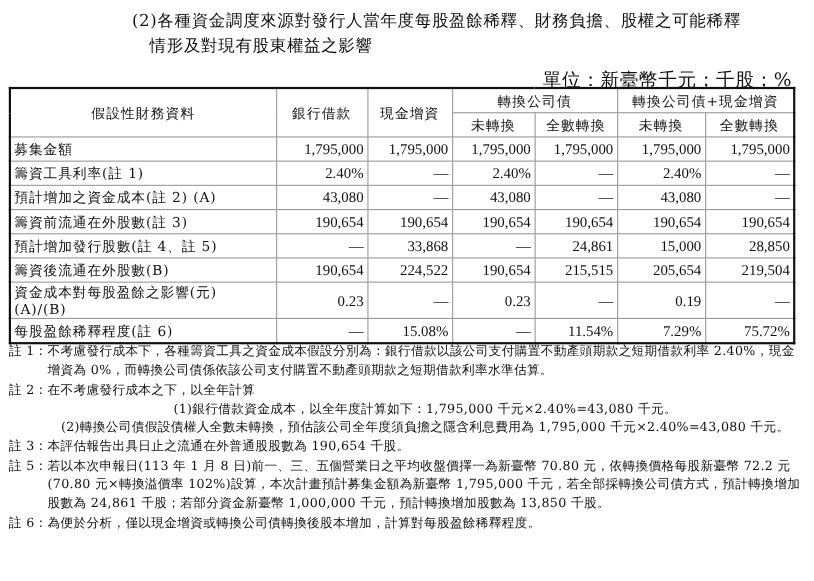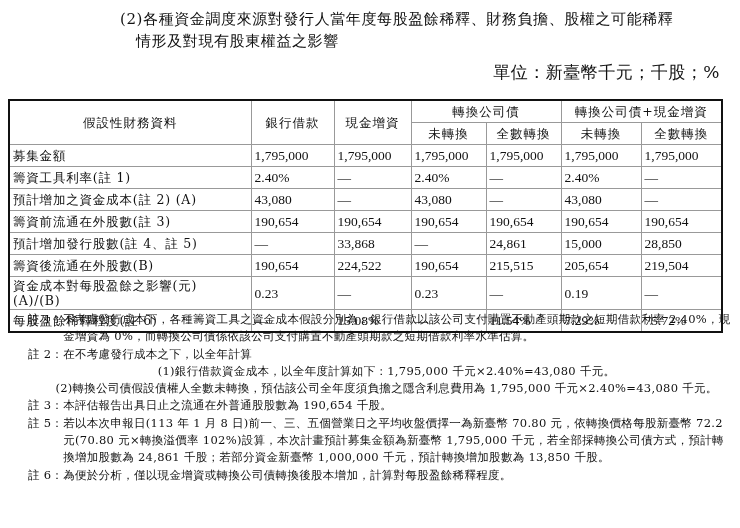--- a/index.html
+++ b/index.html
@@ -2,29 +2,29 @@
 <html><head>
 <meta charset="utf-8">
 <style>
   html, body { margin:0; padding:0; background:#fff; }
   body { width:740px; height:528px; position:relative; overflow:hidden;
          font-family:"DejaVu Serif","Liberation Serif",serif; color:#111; }
   .title { position:absolute; left:120px; top:8px; font-size:15px; line-height:22px; letter-spacing:0.6px; }
   .title .l2 { padding-left:16px; }
   .unit { position:absolute; right:20px; top:61px; font-size:17px; letter-spacing:0.5px; }
   table.main { position:absolute; left:8px; top:79px; width:713px; border-collapse:collapse;
-               border:2px solid #111; font-size:12.5px; table-layout:fixed;margin-top:20px; }
+               border:2px solid #111; font-size:12.5px; table-layout:fixed; }
   table.main td, table.main th { border:1px solid #999; padding:0 3px; height:21px; line-height:15px; font-weight:normal; }
   table.main th { text-align:center; letter-spacing:1px; }
-  table.main td.num { font-family:"Liberation Serif",serif; font-size:13.5px; }
+  table.main td.num { text-align:right; font-family:"Liberation Serif",serif; font-size:13.5px; }
   table.main td.lbl { text-align:left; letter-spacing:0.8px; }
   table.main tr.tall td { height:32px; }
   .notes { position:absolute; left:8px; top:311px; width:725px; font-size:11.5px; line-height:17.3px; letter-spacing:0.3px; }
   .note { display:flex; }
-  .note .k { flex:0 0 auto; white-space:nowrap;margin-left:20px; }
+  .note .k { flex:0 0 auto; white-space:nowrap; }
   .note .v { flex:1; }
   .sub { padding-left:32px;text-align:center; }
 </style>
 </head>
 <body>
 
 <div class="title">
   <div>(2)各種資金調度來源對發行人當年度每股盈餘稀釋、財務負擔、股權之可能稀釋</div>
   <div class="l2">情形及對現有股東權益之影響</div>
 </div>

